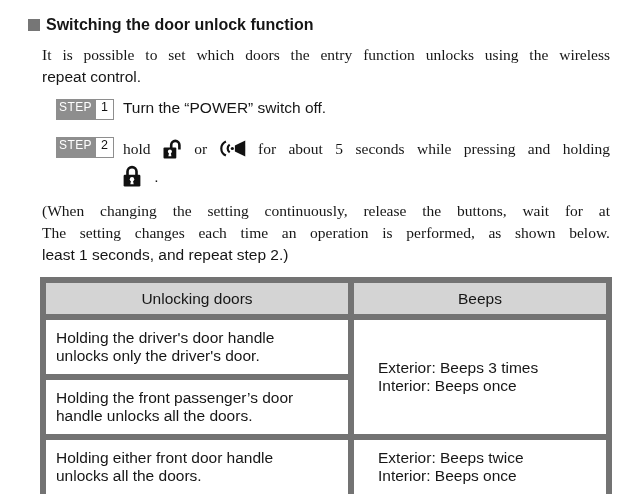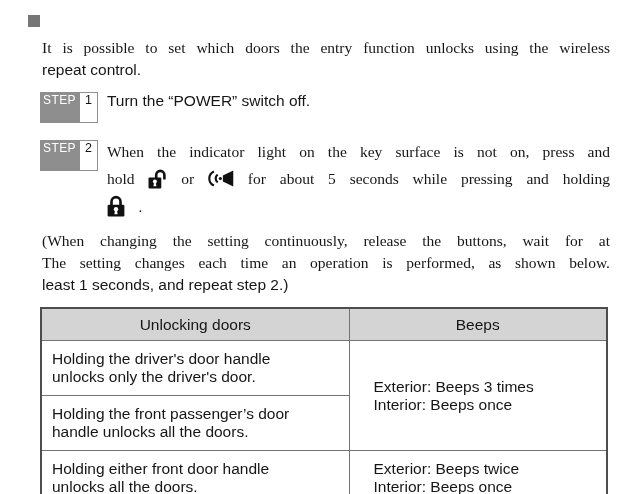--- a/index.html
+++ b/index.html
@@ -27,21 +27,21 @@
   
   .para {
     margin: 10px 0 0 14px; width: 568px;
     line-height: 22px;
   }
   .jline { display: block; text-align: justify; text-align-last: justify; font-family: Liberation Serif, serif; }
   .nline { display: block; text-align: left; }
 
   
   .step { display: flex; margin: 9px 0 0 12px; }
-  .badge { display: inline-flex; flex: 0 0 auto; height: 31px; margin-top: 2px; }
+  .badge { display: inline-flex; flex: 0 0 auto; height: 21px; margin-top: 2px; margin-left: 16px; }
   .badge-step {
     background: #8e8e8e; color: #ffffff;
     font-size: 12px; line-height: 17px; padding: 0 3px; letter-spacing: 0.4px;
   }
   .badge-num {
     background: #ffffff; color: #111111;
     border: 1px solid #8e8e8e; box-sizing: border-box;
     font-size: 12.5px; line-height: 15px; padding: 0 5px;
   }
   .step-text { margin-left: 9px; flex: 1; line-height: 21px; }
@@ -56,41 +56,42 @@
   
   table.settings {
     margin: 11px 0 0 12px;
     border-collapse: collapse; table-layout: fixed;
     width: 568px;
     border: 2px solid #4d4d4d;
     font-size: 15.5px;
   }
   col.c1 { width: 308px; }
   col.c2 { width: 258px; }
-  th, td { border: 1px solid #737373; }
+  th, td { border: 6px solid #737373; }
   th {
     background: #d4d4d4; font-weight: normal;
     height: 31px; text-align: center; padding: 0;
   }
   td {
     padding: 3px 8px 3px 10px;
     line-height: 18px; vertical-align: middle;
     height: 48px;
   }
   td.beep { padding-left: 24px; }
   .pre { white-space: pre-line; }
   .note { margin-top: 9px; }
 </style>
 </head>
 <body>
 
 <div class="page">
 
   <div class="heading">
     <span class="bullet"></span>
+    <span>Switching the door unlock function</span>
   </div>
 
   <div class="para">
     <span class="jline">It is possible to set which doors the entry function unlocks using the wireless</span>
     <span class="nline">repeat control.</span>
   </div>
 
   <div class="step">
     <span class="badge">
       <span class="badge-step">STEP</span>
@@ -98,21 +99,20 @@
     </span>
     <span class="step-text">Turn the “POWER” switch off.</span>
   </div>
 
   <div class="step step2">
     <span class="badge">
       <span class="badge-step">STEP</span>
         <span class="badge-num">2</span>
     </span>
     <div class="step-text">
-      <div class="jline">When the indicator light on the key surface is not on, press and</div>
       <div class="jline">
         <span>hold</span>
         <svg class="icon" width="19" height="21" viewBox="0 0 19 21">
           <path d="M8.2,10 L8.2,7 A4.1,4.1 0 0 1 16.4,7 L16.4,11.5" fill="none" stroke="#111111" stroke-width="2.6"></path>
           <rect x="0.5" y="9.5" width="12.8" height="11" rx="1" fill="#111111"></rect>
           <circle cx="6.9" cy="13.6" r="2" fill="#ffffff"></circle>
           <path d="M6.1,14.6 L7.7,14.6 L8.4,18.3 L5.4,18.3 Z" fill="#ffffff"></path>
         </svg>
         <span>or</span>
         <svg class="icon" width="26" height="17" viewBox="0 0 27 18">

